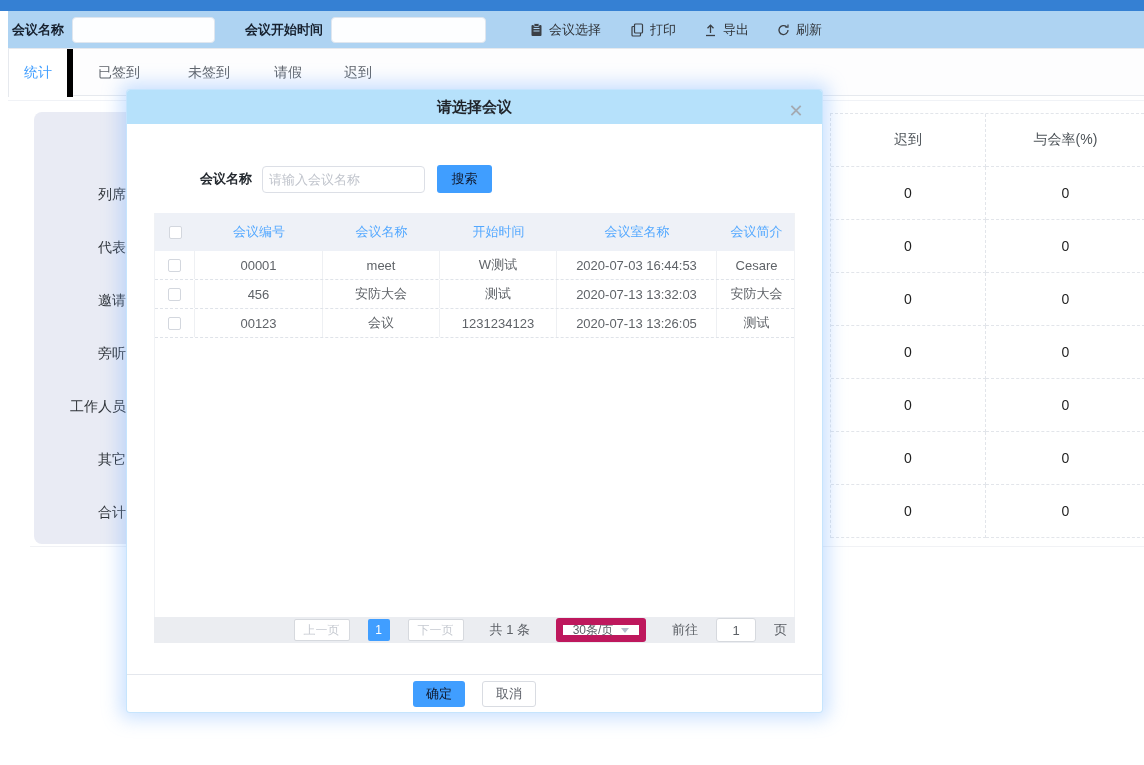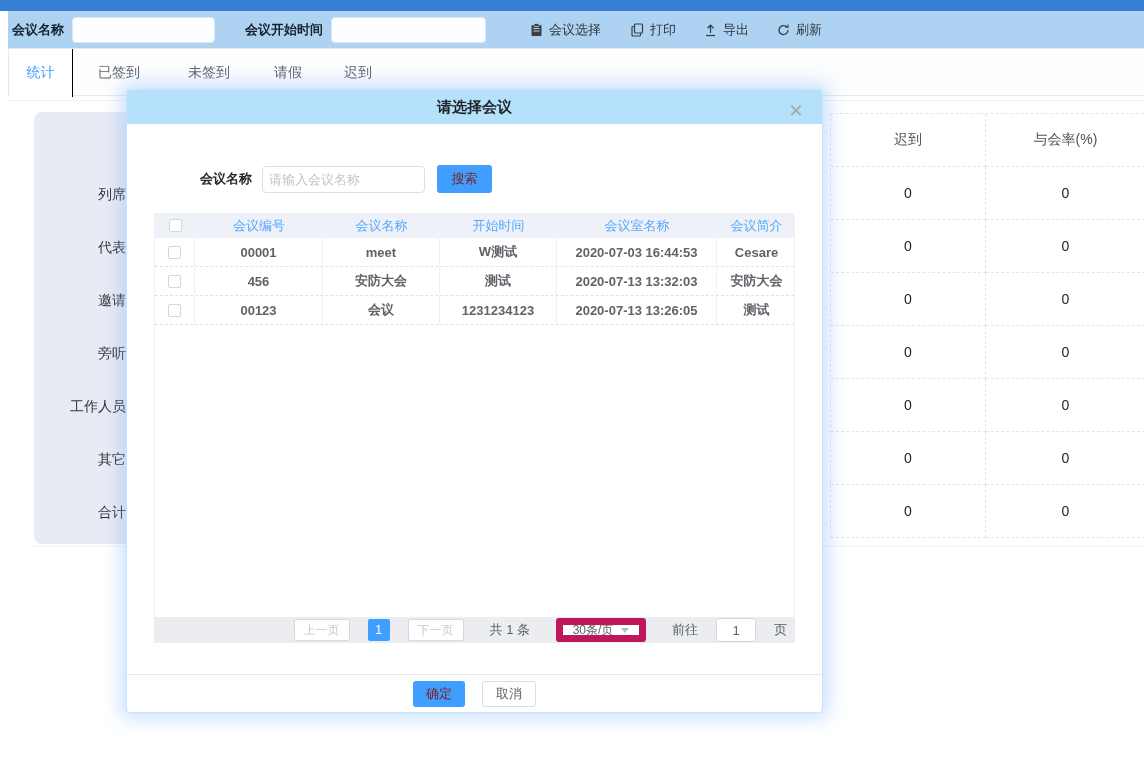--- a/index.html
+++ b/index.html
@@ -20,21 +20,21 @@
   .tb-input { height:26px; border:1px solid #dfe6ef; border-radius:4px;
     background:#fdfeff; outline:none; padding:0 8px; font-size:13px; }
   .tbtn { display:flex; align-items:center; gap:6px; color:#2f3338;
     font-size:13px; cursor:pointer; }
   .tbtn svg { display:block; }
 
   
   .tabbar { left:8px; top:48px; width:1136px; height:48px; background:#fdfdfe;
     border-top:1px solid #e6e9ee; border-bottom:1px solid #e6e9ee; }
   .tab-active { position:absolute; left:0; top:0; width:65px; height:48px;
-    background:#fff; border-left:1px solid #e6e9ee; border-right:1px solid #000000;
+    background:#fff; border-left:1px solid #e6e9ee; border-right:6px solid #000000;
     display:flex; align-items:center; justify-content:center;
     color:#409eff; font-size:14px; cursor:pointer; }
   .tab { position:absolute; top:0; height:47px; display:flex; align-items:center;
     color:#5f646b; font-size:14px; cursor:pointer; }
 
   
   .card-top-line { left:8px; top:100px; width:1136px; height:0; border-top:1px solid #f0f2f6; }
   .card-bottom-line { left:30px; top:546px; width:1114px; height:0; border-top:1px solid #f1f2f5; }
   .stat-panel { left:34px; top:112px; width:126px; height:432px;
     background:#e9ebf4; border-radius:8px; }
@@ -61,31 +61,31 @@
     display:flex; align-items:center; justify-content:center;
     color:#a4a9b1; font-size:18px; line-height:20px; cursor:pointer; }
 
   .dlg-search { position:absolute; left:0; top:75px; width:100%; height:28px;
     display:flex; align-items:center; }
   .dlg-search-label { margin-left:73px; font-weight:700; color:#24292f; font-size:13px; }
   .dlg-search-input { margin-left:10px; width:163px; height:27px;
     border:1px solid #dcdfe6; border-radius:4px; padding:0 6px;
     font-size:13px; color:#606266; outline:none; }
   .dlg-search-input::placeholder { color:#c0c4cc; }
-  .btn-primary { background:#409eff; color:#7f1d1d; border:none; border-radius:3px;
+  .btn-primary { background:#409eff; color:#0f172a; border:none; border-radius:3px;
     font-size:13px; cursor:pointer; font-family:Liberation Serif, serif; }
   .dlg-search-btn { margin-left:12px; width:55px; height:28px; }
 
   .dlg-table { position:absolute; left:27px; top:123px; width:641px; height:404px;
     border-left:1px solid #f0f2f5; border-right:1px solid #f0f2f5;
     display:flex; flex-direction:column; }
   .dt-row { display:grid; grid-template-columns:40px 128px 117px 117px 160px 79px; }
-  .dt-head { height:25px; background:#eef1f7; }
+  .dt-head { height:38px; background:#eef1f7; }
   .dt-head .dt-cell { color:#53a8ff; font-size:13px; border-right:none; }
-  .dt-body-row { height:29px; border-bottom:1px dashed #dfe3e9;font-weight:bold; }
+  .dt-body-row { height:29px; border-bottom:1px dashed #dfe3e9; }
   .dt-cell { display:flex; align-items:center; justify-content:center;
     font-size:13px; color:#5f6368; border-right:1px solid #eef0f3;
     overflow:hidden; white-space:nowrap; }
   .dt-cell:last-child { border-right:none; }
   .dt-fill { flex:1; }
   .cb { width:13px; height:13px; border:1px solid #d3d7de; border-radius:2px;
     background:#fff; cursor:pointer; }
 
   .dlg-pager { position:absolute; left:27px; top:527px; width:641px; height:26px;
     background:#ebedf1; display:flex; align-items:center; justify-content:flex-end;

